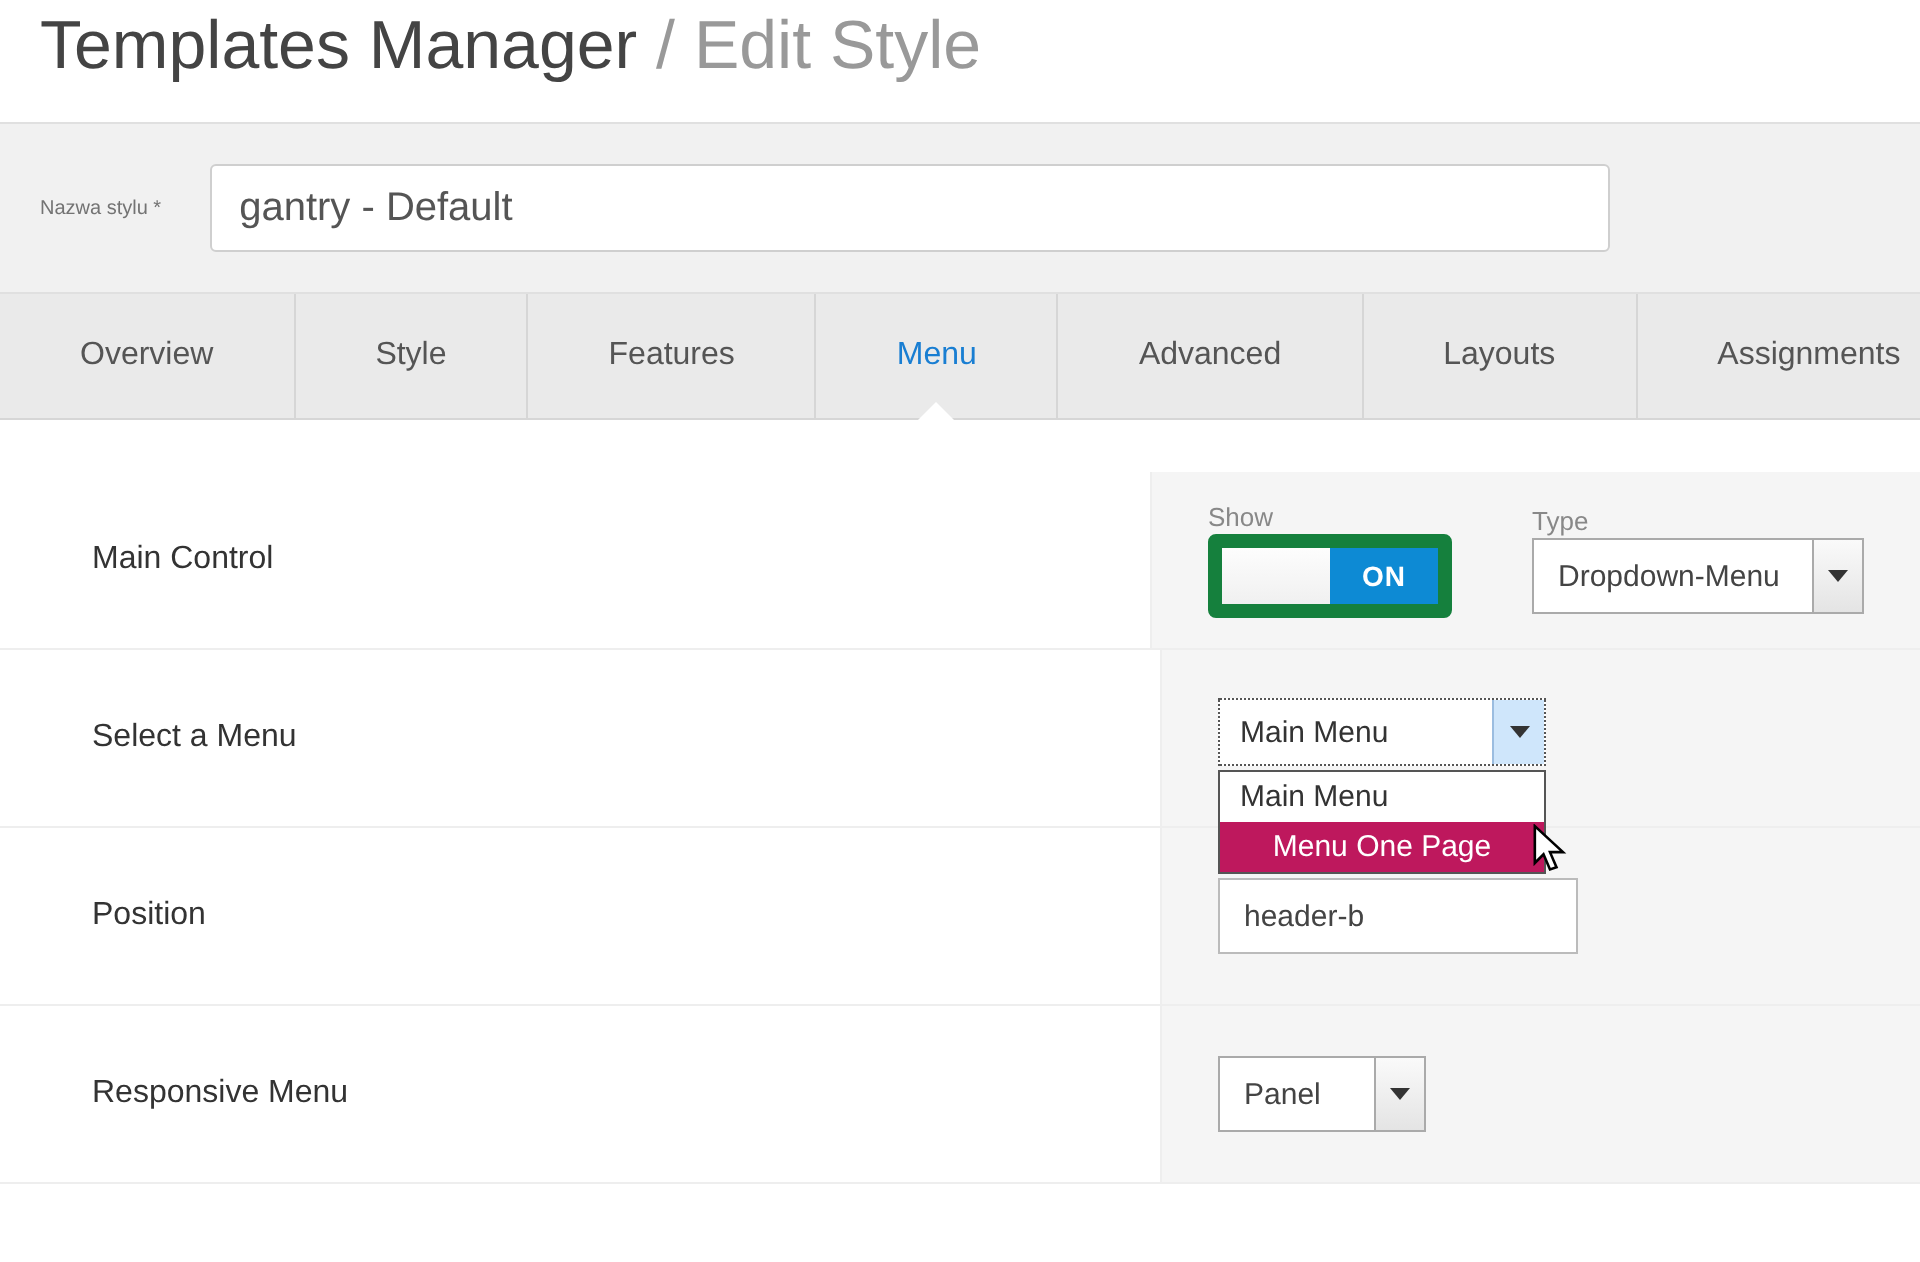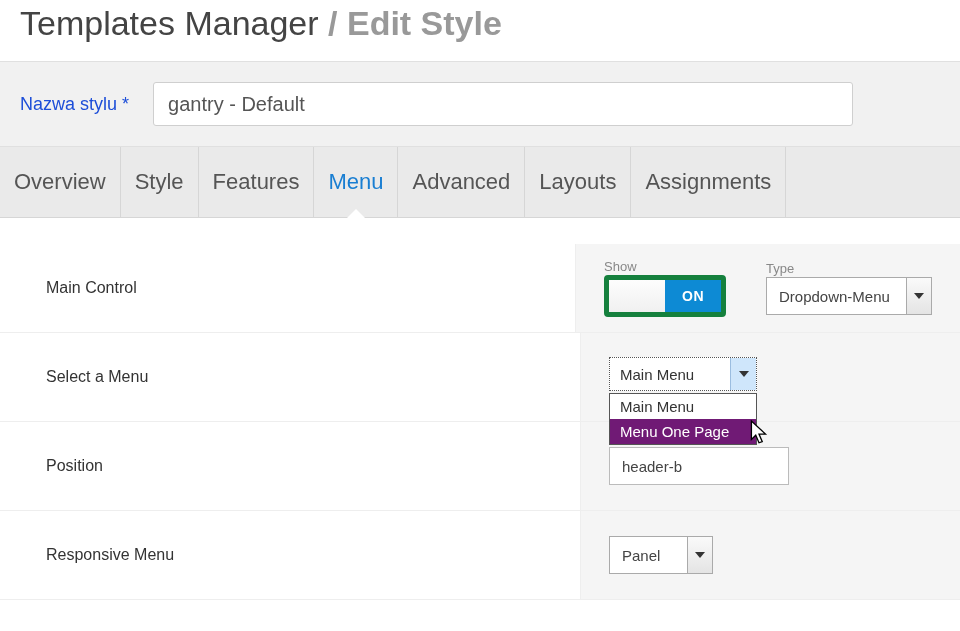--- a/index.html
+++ b/index.html
@@ -12,53 +12,53 @@
     color: #333;
   }
   .page-title {
     padding: 4px 20px 18px 20px;
     font-size: 34px;
     color: #444;
     font-weight: 400;
   }
   .page-title .sub {
     color: #999;
-    font-weight: 700;
+    font-weight: 400;
   }
   .name-bar {
     background: #f1f1f1;
     border-top: 1px solid #e0e0e0;
     border-bottom: 1px solid #e0e0e0;
     padding: 20px;
     display: flex;
     align-items: center;
     gap: 24px;
   }
   .name-bar label {
-    color: #1d4ed8;
-    font-size: 18px;
+    color: #737373;
+    font-size: 10px;
   }
   .name-input {
     flex: 0 0 700px;
     height: 44px;
     border: 1px solid #cfcfcf;
     border-radius: 3px;
     padding: 0 14px;
     font-size: 20px;
     color: #555;
     background: #fff;
   }
   .tabs {
     display: flex;
     background: #eaeaea;
     border-bottom: 1px solid #d6d6d6;
   }
   .tab {
-    padding: 22px 14px;
-    font-size: 22px;
+    padding: 22px 40px;
+    font-size: 16px;
     color: #555;
     border-right: 1px solid #d6d6d6;
     cursor: pointer;
     position: relative;
     background: #eaeaea;
   }
   .tab.active {
     color: #197ed2;
   }
   .tab.active::after {
@@ -103,21 +103,21 @@
     display: flex;
     flex-direction: column;
     gap: 1px;
   }
   .ctrl-label {
     font-size: 13px;
     color: #888;
   }
   .toggle {
     display: flex;
-    border: 5px solid #15803d;
+    border: 7px solid #15803d;
     border-radius: 4px;
     overflow: hidden;
     width: 122px;
     height: 42px;
   }
   .toggle .off {
     flex: 1;
     background: linear-gradient(#fdfdfd,#f0f0f0);
   }
   .toggle .on {
@@ -153,21 +153,21 @@
     background: linear-gradient(#fafafa,#e4e4e4);
     display: flex;
     align-items: center;
     justify-content: center;
   }
   .select-wrap .sel-btn svg { width: 10px; height: 6px; }
   .dropdown-open {
     position: absolute;
     top: 24px;
     left: 28px;
-    width: 148px;
+    width: 164px;
     z-index: 10;
   }
   .dropdown-open .sel-current {
     height: 34px;
     border: 1px dotted #555;
     background: #fff;
     display: flex;
     align-items: center;
   }
   .dropdown-open .sel-current .txt {
@@ -191,22 +191,23 @@
     margin-top: 2px;
     position: relative;
   }
   .dropdown-list .opt {
     padding: 4px 10px;
     font-size: 15px;
     color: #333;
     cursor: pointer;
   }
   .dropdown-list .opt.highlight {
-    background: #701a75;
+    background: #be185d;
     color: #fff;
+    text-align: center;
   }
   .cursor {
     position: absolute;
     right: -14px;
     top: 26px;
     width: 22px;
     height: 26px;
   }
   .plain-box {
     border: 1px solid #bbb;

